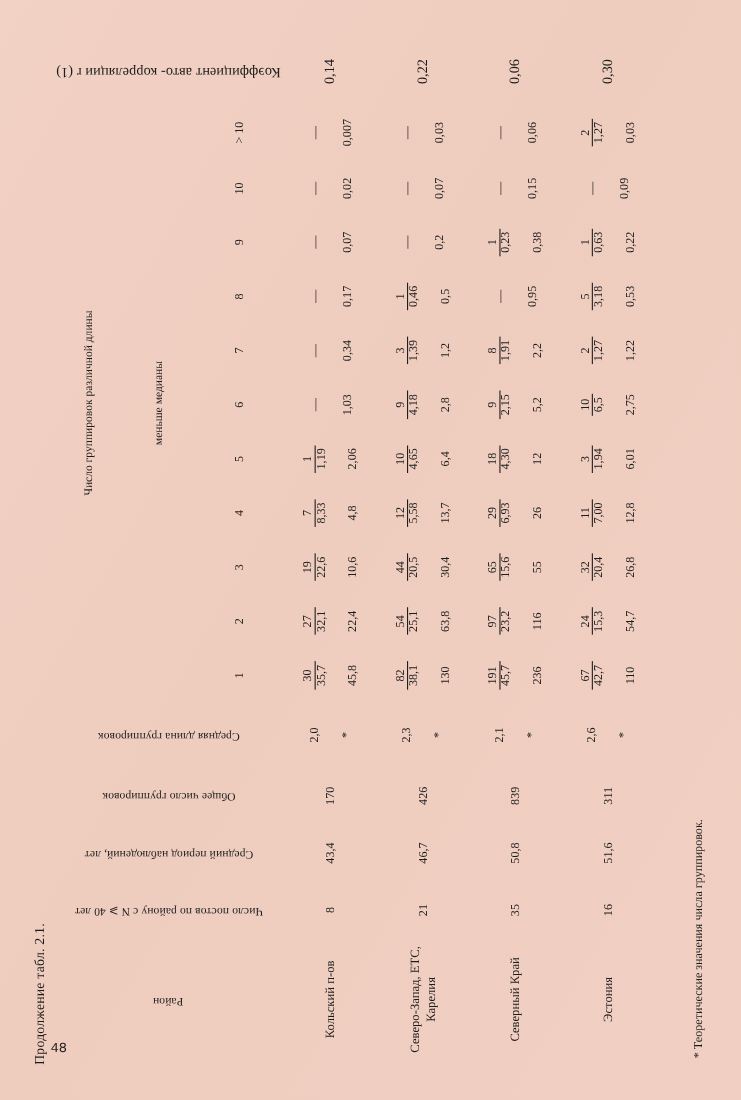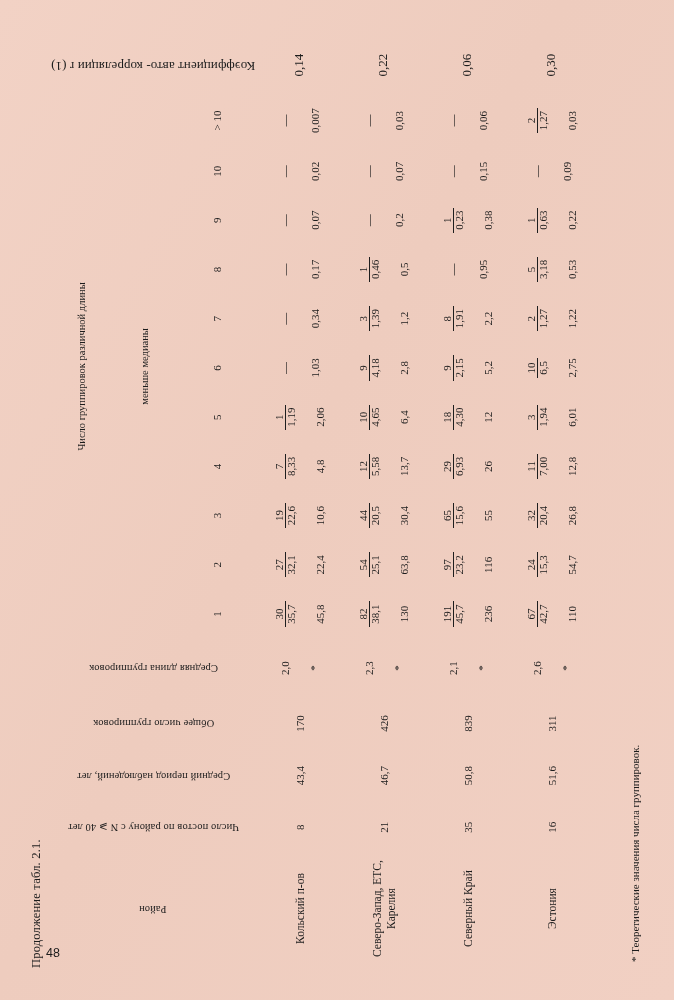--- a/index.html
+++ b/index.html
@@ -85,21 +85,21 @@
   .footnote{
     position:absolute;
     left:8px;
     bottom:6px;
     font-size:11px;
   }
   .pagenum{
     position:absolute;
     left:46px;bottom:40px;
     font-size:12.5px;
-    font-family:Liberation Sans, sans-serif;
+    font-family:Liberation Mono, monospace;
   }
   .star{font-size:11px;}
   .autocorr{font-size:13px;}
   .grp-head{height:26px;font-size:10.5px;}
   .spanlabel{font-size:10.5px;}
 </style>
 </head>
 <body>
 
 <div class="page">

